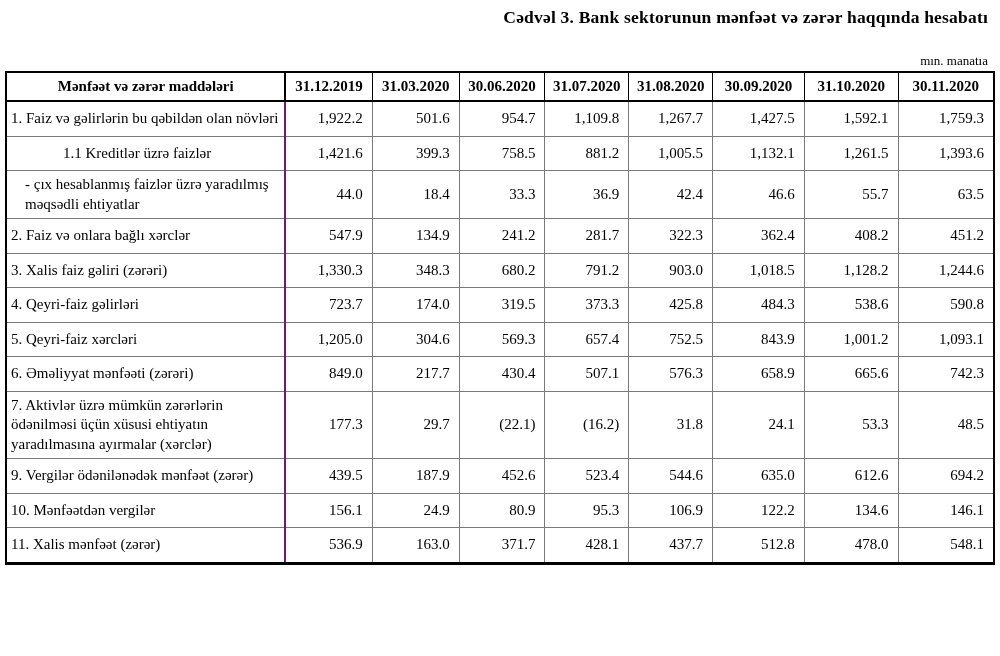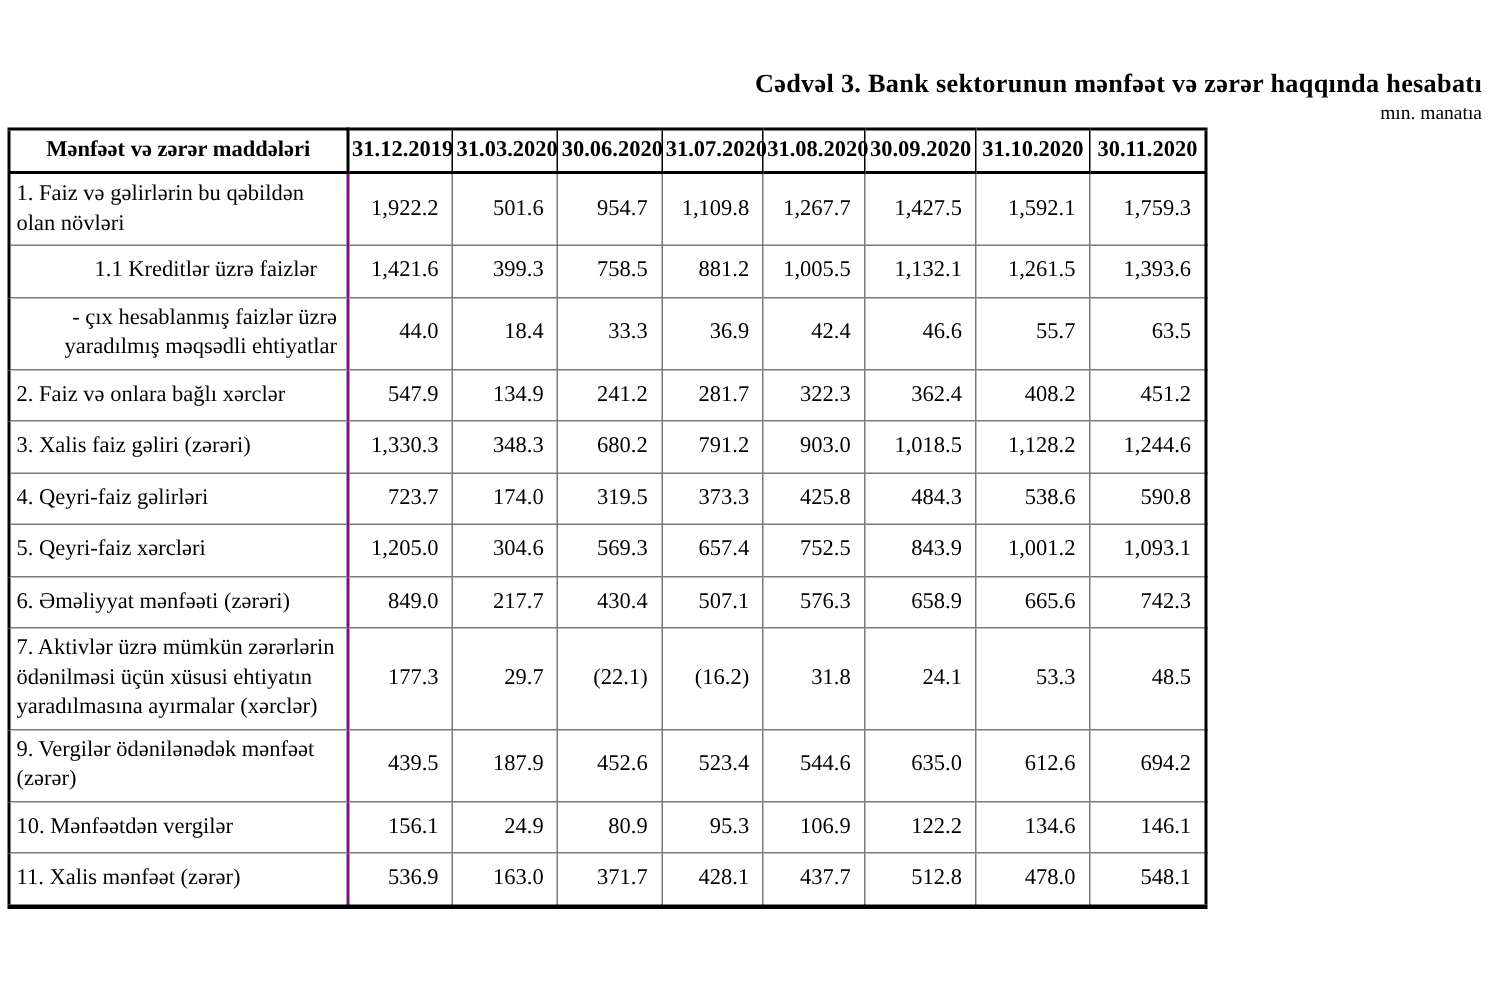--- a/index.html
+++ b/index.html
@@ -15,31 +15,31 @@
     background: #fff;
     box-sizing: border-box;
     overflow: hidden;
   }
   .title {
     font-size: 17.5px;
     font-weight: bold;
     text-align: right;
     padding: 7px 12px 0 0;
     letter-spacing: 0.2px;
-    margin-top: 38px;
   }
   .subtitle {
     font-size: 13px;
     text-align: right;
     padding: 1px 12px 2px 0;
+    margin-top: 24px;
   }
   table.pl {
     border-collapse: collapse;
     table-layout: fixed;
-    width: 800px;
+    width: 990px;
     margin: 0 5px;
     border: 2px solid #000;
     border-bottom: 3px solid #000;
   }
   col.c-items { width: 28.28%; }
   col.c1 { width: 8.79%; }
   col.c2 { width: 8.79%; }
   col.c3 { width: 8.69%; }
   col.c4 { width: 8.48%; }
   col.c5 { width: 8.48%; }
@@ -64,21 +64,21 @@
     line-height: 1.3;
     padding: 7px 4px;
   }
   td.label {
     text-align: left;
     padding: 4px 6px 4px 4px;
     border-right: 2px solid #701a75;
     border-left: 2px solid #000;
   }
   td.label.sub { padding-left: 56px; }
-  td.label.center { text-align: right; padding-left: 6px; }
+  td.label.center { text-align: left; padding-left: 18px; }
   td.num {
     text-align: right;
     padding-right: 9px;
     white-space: nowrap;
   }
 </style>
 </head>
 <body>
 
 <div class="page">

